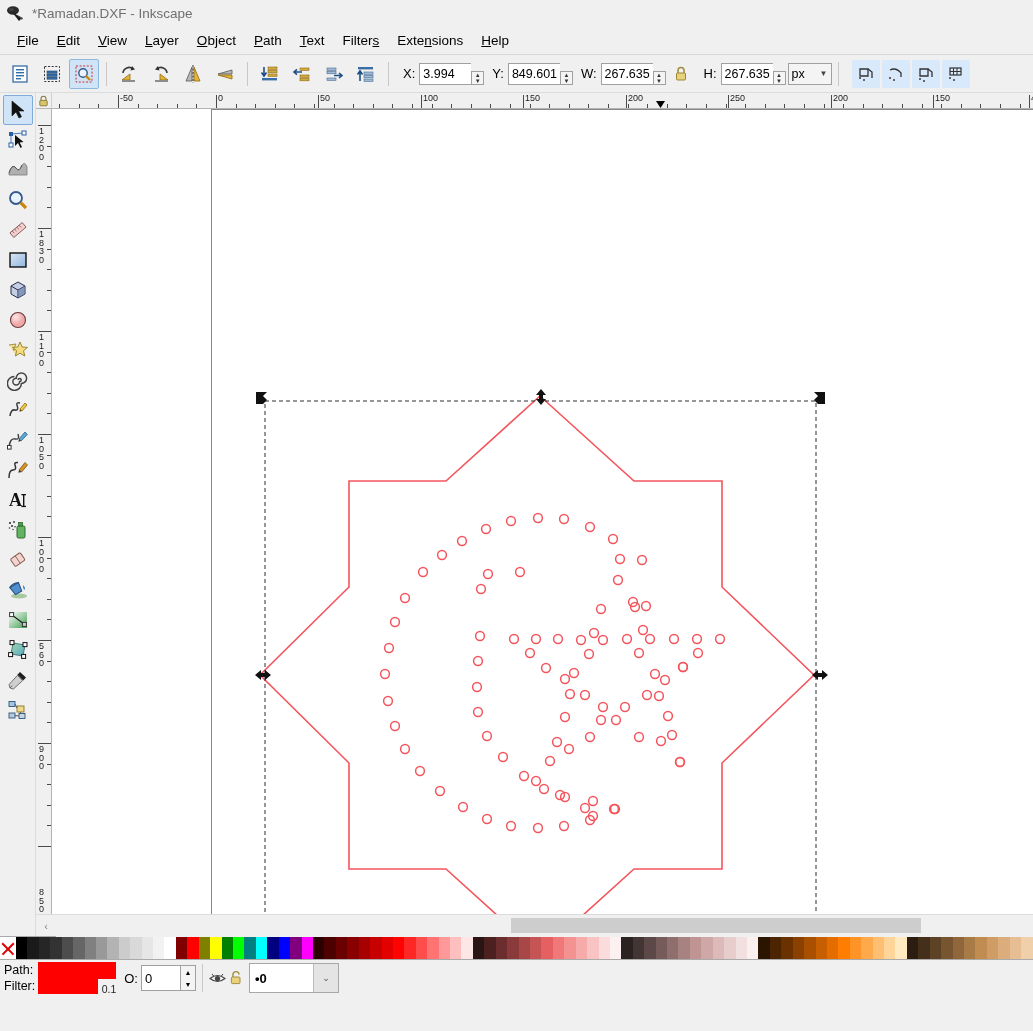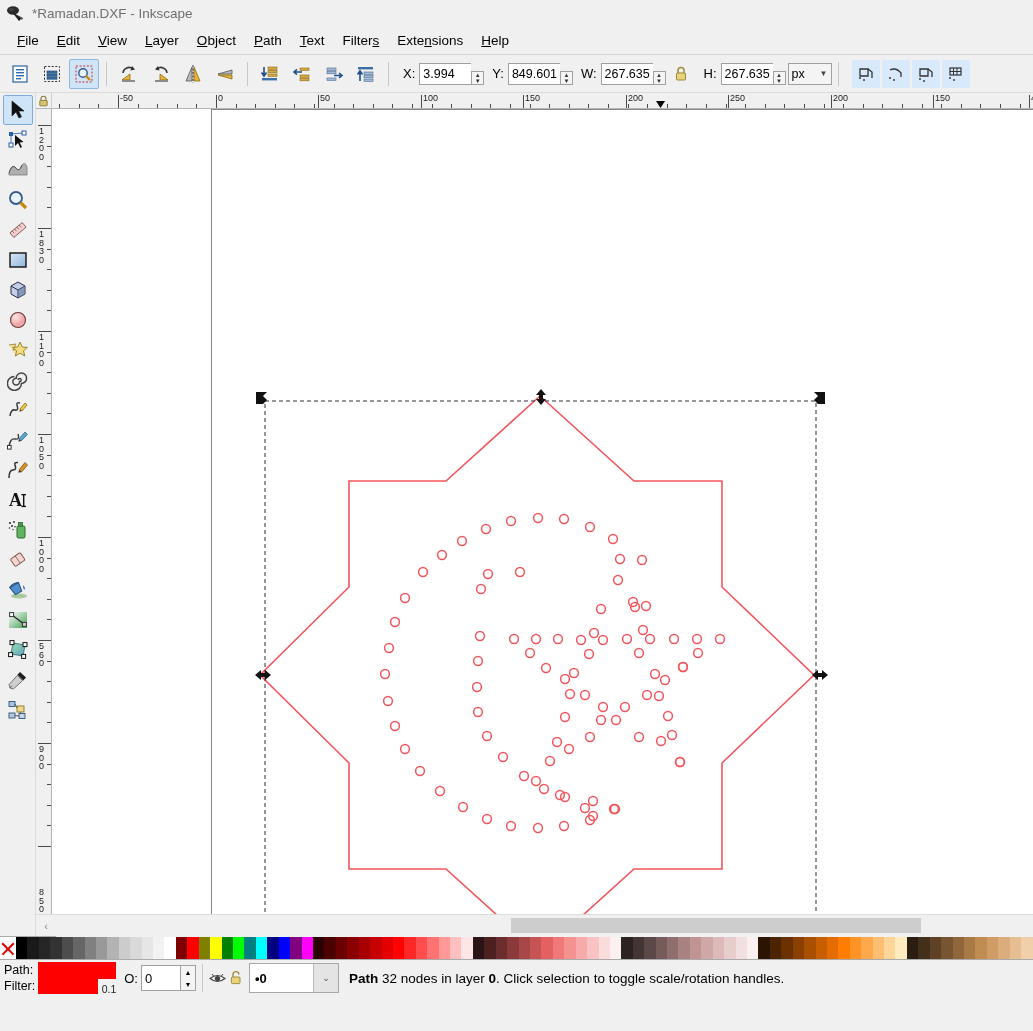--- a/index.html
+++ b/index.html
@@ -1042,16 +1042,13 @@
       <path d="M4 7 L4 4.6 A3 3 0 0 1 10 4.6" fill="none" stroke="#a08b3c" stroke-width="1.4"></path>
       <rect x="2.4" y="7" width="8.6" height="6.6" rx="1" fill="#e8d27a" stroke="#9b8634" stroke-width=".9"></rect>
     </svg>
   </span>
 
   <div class="layer-combo">
     <span class="lc-text">•0</span>
     <span class="lc-btn">⌄</span>
   </div>
 
-  <div id="statustext">
-    <b>Path</b><span> 32 nodes in layer </span><b>0</b><span>. Click selection to toggle scale/rotation handles.</span>
-  </div>
 </div>
 
 </body></html>

